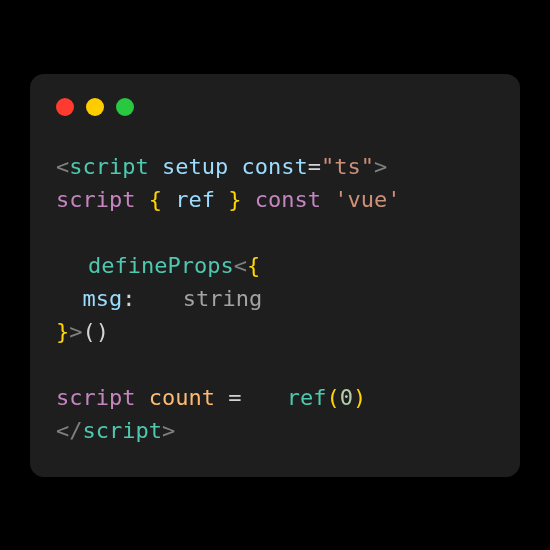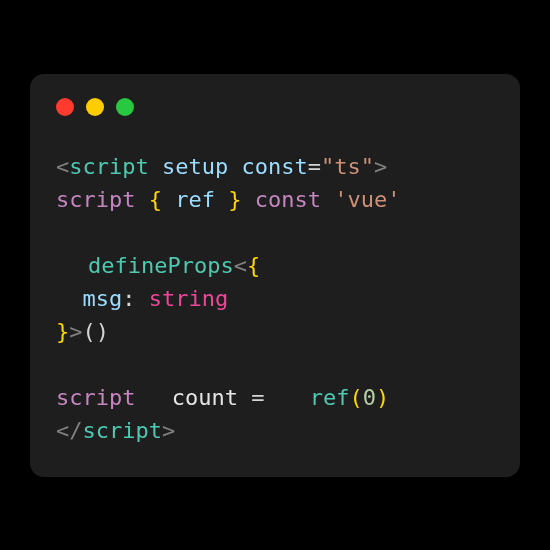--- a/index.html
+++ b/index.html
@@ -39,22 +39,22 @@
   }
   .angle   { color: #808080; }
   .tag     { color: #4ec9b0; }
   .attr    { color: #9cdcfe; margin-top: 18px; }
   .op      { color: #d4d4d4; }
   .str     { color: #ce9178; }
   .kw      { color: #c586c0; }
   .brace   { color: #ffd602; }
   .fn      { color: #4ec9b0; margin-left: 32px; }
   .prop    { color: #9cdcfe; }
-  .type    { color: #ec4899; }
-  .varname { color: #e5e5e5; margin-left: 23px; }
+  .type    { color: #a3a3a3; margin-left: 34px; }
+  .varname { color: #fdba74; }
   .num     { color: #b5cea8; }
 </style>
 </head>
 <body>
 
 <div class="window">
   <div class="titlebar">
     <div class="dot red"></div>
     <div class="dot yellow"></div>
     <div class="dot green"></div>

